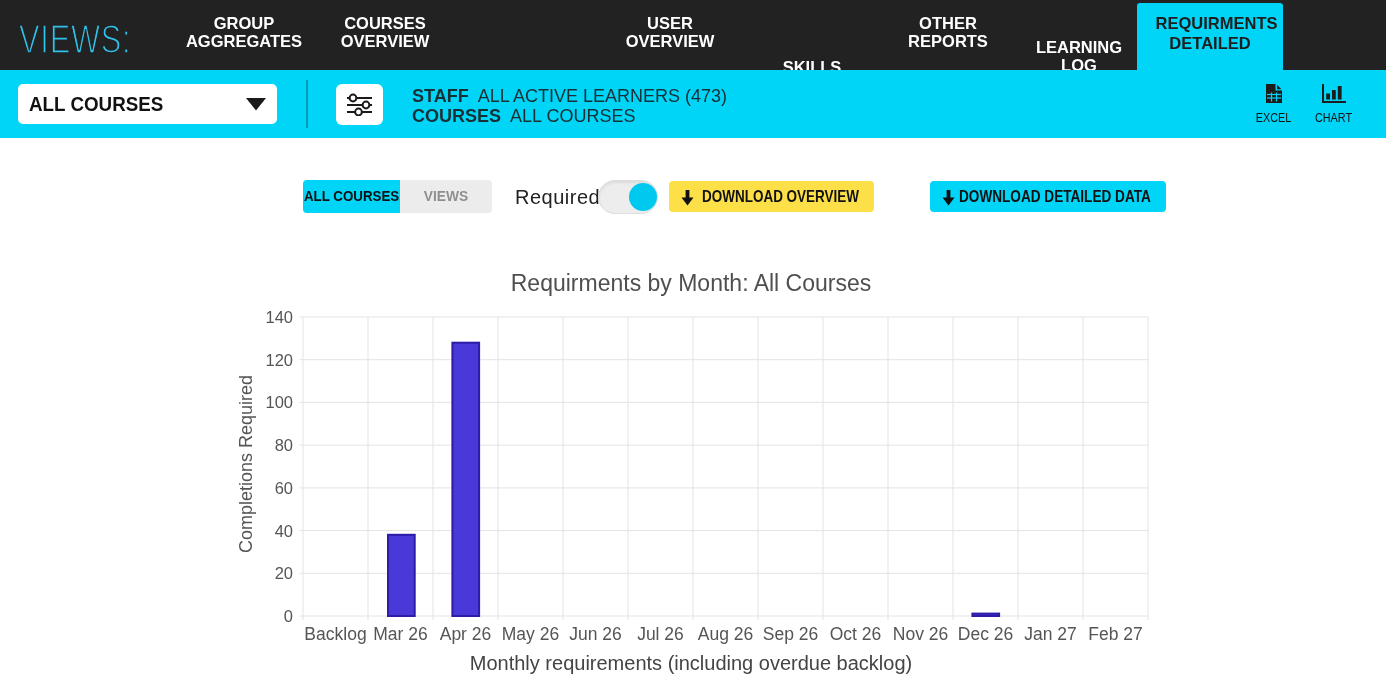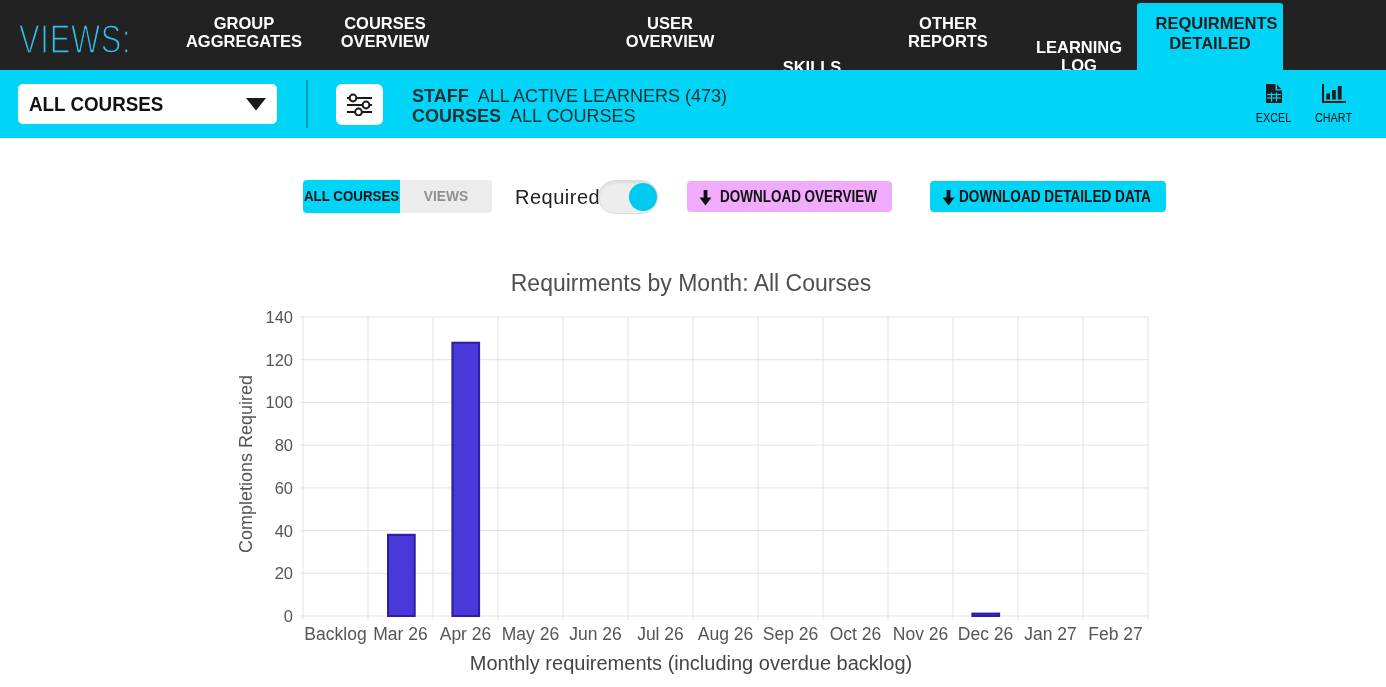--- a/index.html
+++ b/index.html
@@ -78,21 +78,21 @@
     </svg>
     <div style="position:absolute;top:27px;width:100%;font-size:12px;color:#111;transform:scaleX(0.9);">CHART</div>
   </div>
 </div>
 
 <div class="abs" style="left:303px;top:180px;width:97px;height:33px;background:#00d4f7;border-radius:4px 0 0 4px;line-height:33px;font-size:14.8px;font-weight:bold;color:#111;"><span style="display:inline-block;transform:scaleX(0.9);transform-origin:0 50%;margin-left:1px;white-space:nowrap;">ALL COURSES</span></div>
 <div class="abs" style="left:400px;top:180px;width:92px;height:33px;background:#ececec;border-radius:0 4px 4px 0;text-align:center;line-height:33px;font-size:13.8px;font-weight:bold;color:#8f8f8f;">VIEWS</div>
 <div class="abs" style="left:515px;top:186px;font-size:20px;color:#222;letter-spacing:0.5px;">Required:</div>
 <div class="abs" style="left:598px;top:180px;width:60px;height:34px;background:#ededed;border:1px solid #ddd;border-radius:17px;box-shadow:inset 0 2px 3px rgba(0,0,0,0.08);"></div>
 <div class="abs" style="left:629px;top:183px;width:28px;height:28px;background:#00c9ef;border-radius:50%;"></div>
-<div class="abs" style="left:669px;top:180.5px;width:204.5px;height:31.5px;background:#f0abfc;border-radius:4px;margin-left:18px;">
+<div class="abs" style="left:669px;top:180.5px;width:204.5px;height:31.5px;background:#fde047;border-radius:4px;">
   <svg class="abs" style="left:11.5px;top:9px;" width="13" height="16" viewBox="0 0 13 16">
       <rect x="4.6" y="0" width="3.8" height="8" fill="#111"></rect>
       <polygon points="0.5,7.5 12.5,7.5 6.5,15.5" fill="#111"></polygon>
     </svg>
   <div class="abs" style="left:32.5px;top:0;height:31.5px;line-height:31.5px;font-size:16.5px;font-weight:bold;color:#111;transform:scaleX(0.817);transform-origin:0 50%;white-space:nowrap;">DOWNLOAD OVERVIEW</div>
   </div>
 <div class="abs" style="left:930px;top:180.5px;width:235.6px;height:31.5px;background:#00d4f7;border-radius:4px;">
   <svg class="abs" style="left:11.5px;top:9px;" width="13" height="16" viewBox="0 0 13 16">
       <rect x="4.6" y="0" width="3.8" height="8" fill="#111"></rect>
       <polygon points="0.5,7.5 12.5,7.5 6.5,15.5" fill="#111"></polygon>

